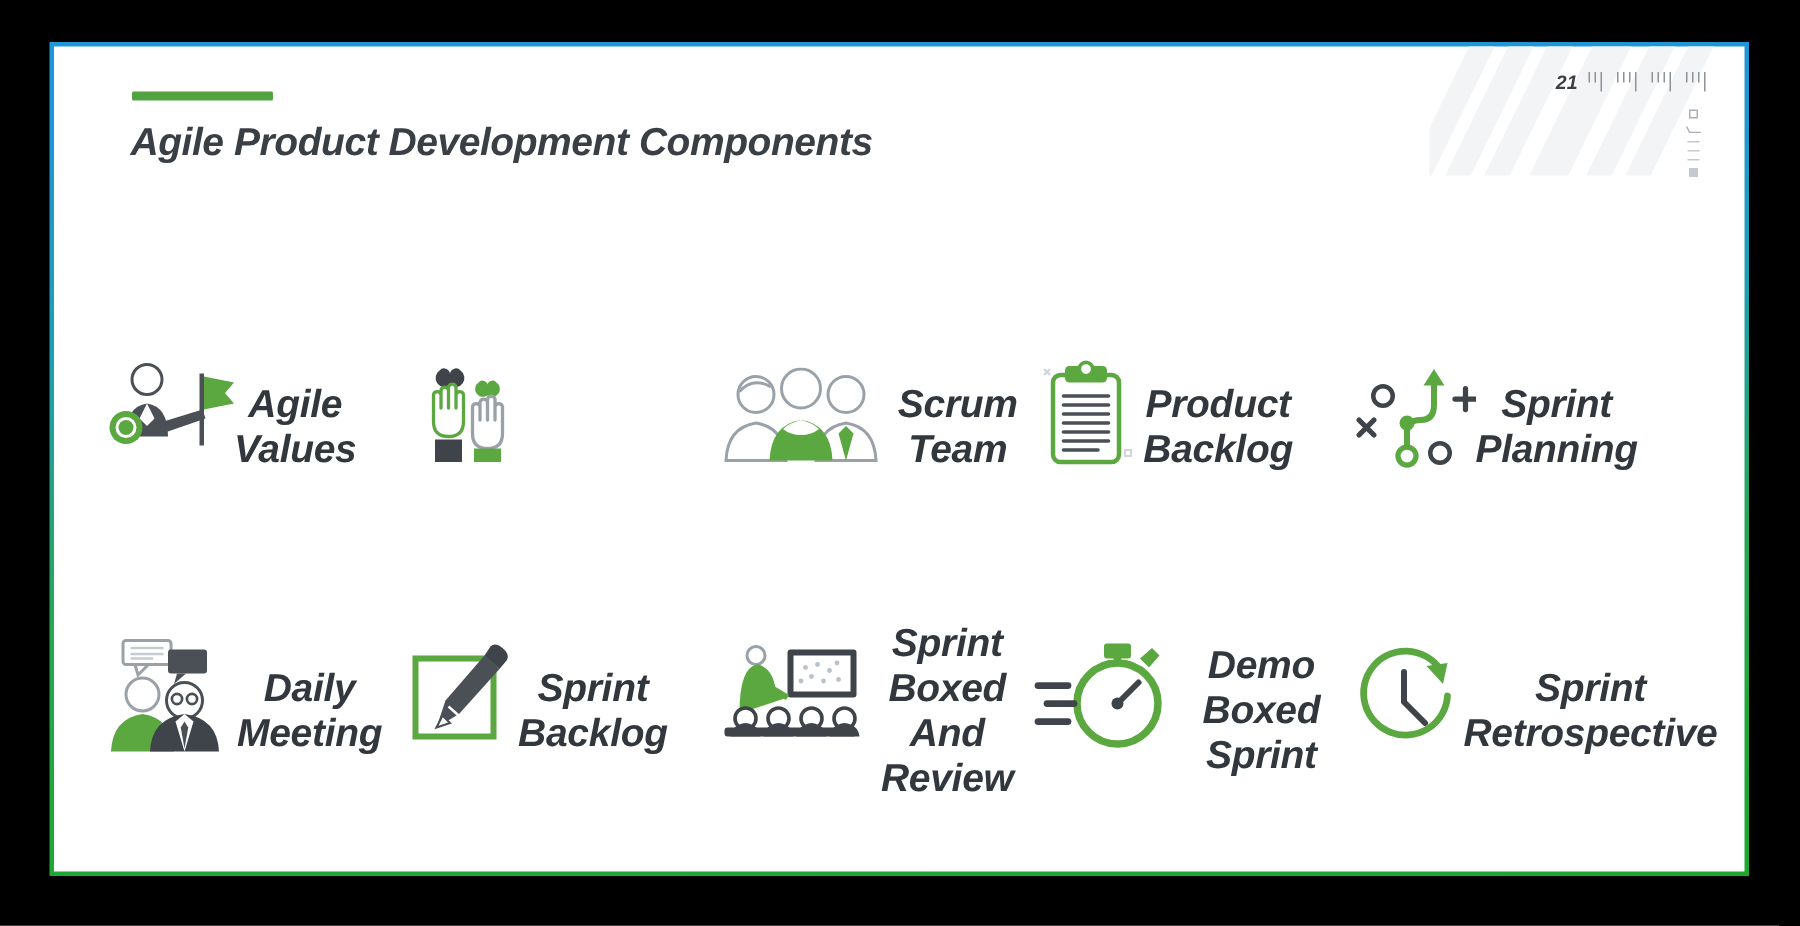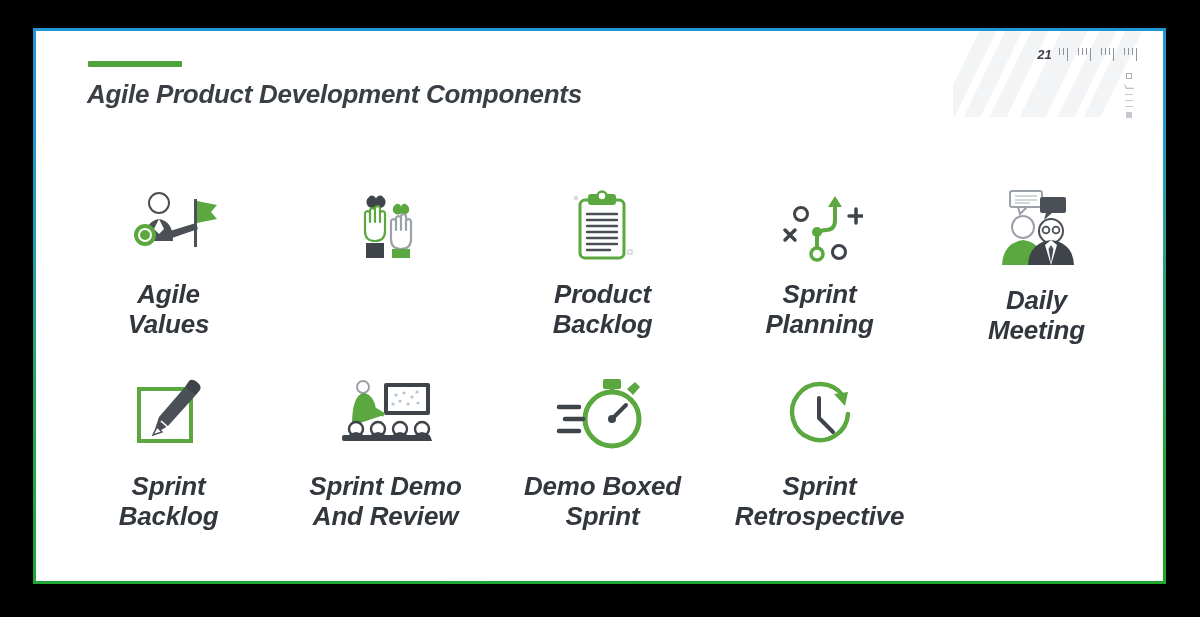--- a/index.html
+++ b/index.html
@@ -141,21 +141,21 @@
     position: absolute;
     left: 24px;
     top: 150px;
     width: 1085px;
     display: grid;
     grid-template-columns: repeat(5, 1fr);
     grid-template-rows: 186px 186px;
   }
   .cell {
     display: flex;
-    flex-direction: column;
+    flex-direction: row;
     align-items: center;
     justify-content: flex-start;
     padding-top: 8px;
   }
   .icon-wrap {
     height: 78px;
     display: flex;
     align-items: center;
     justify-content: center;
   }
@@ -254,20 +254,36 @@
               <path d="M24 6 a4 4 0 0 1 7 3 a4 4 0 0 1 7 -3 a5 5 0 0 1 -7 10 a5 5 0 0 1 -7 -10 z" fill="#3f444a"></path>
               <path d="M50 14 a3.4 3.4 0 0 1 6 2.6 a3.4 3.4 0 0 1 6 -2.6 a4.3 4.3 0 0 1 -6 8.6 a4.3 4.3 0 0 1 -6 -8.6 z" fill="#5aa83f"></path>
               <path d="M20 34 v-12 a2.6 2.6 0 0 1 5 0 v9 v-12 a2.6 2.6 0 0 1 5 0 v12 v-14 a2.6 2.6 0 0 1 5 0 v14 v-9 a2.6 2.6 0 0 1 5 0 v18 q0 10 -10 10 q-10 0 -10 -10 z" fill="#ffffff" stroke="#5aa83f" stroke-width="2.2" stroke-linejoin="round"></path>
               <rect x="21" y="52" width="18" height="15" fill="#3f444a"></rect>
               <path d="M46 42 v-12 a2.6 2.6 0 0 1 5 0 v9 v-12 a2.6 2.6 0 0 1 5 0 v12 v-14 a2.6 2.6 0 0 1 5 0 v14 v-9 a2.6 2.6 0 0 1 5 0 v18 q0 10 -10 10 q-10 0 -10 -10 z" fill="#ffffff" stroke="#9aa1a8" stroke-width="2.2" stroke-linejoin="round"></path>
               <rect x="47" y="58" width="18" height="9" fill="#5aa83f"></rect>
             </svg>
           </div>
         </div>
 
+        <div class="cell r1">
+          <div class="icon-wrap">
+            <svg width="110" height="66" viewBox="0 0 110 66">
+              <circle cx="25" cy="18" r="12" fill="#fff" stroke="#9aa1a8" stroke-width="2"></circle>
+              <path d="M14 16 q9 -10 21 -3" fill="none" stroke="#9aa1a8" stroke-width="2"></path>
+              <path d="M5 62 q1 -22 20 -25 q19 3 20 25 z" fill="#fff" stroke="#9aa1a8" stroke-width="2"></path>
+              <circle cx="85" cy="18" r="12" fill="#fff" stroke="#9aa1a8" stroke-width="2"></circle>
+              <path d="M65 62 q1 -22 20 -25 q19 3 20 25 z" fill="#fff" stroke="#9aa1a8" stroke-width="2"></path>
+              <path d="M85 39 l-5 5 l5 18 l5 -18 z" fill="#5aa83f"></path>
+              <circle cx="55" cy="14" r="13" fill="#fff" stroke="#9aa1a8" stroke-width="2"></circle>
+              <path d="M34 62 q1 -24 21 -27 q20 3 21 27 z" fill="#5aa83f"></path>
+              <path d="M55 35 q-8 2 -12 6 q5 4 12 4 q7 0 12 -4 q-4 -4 -12 -6 z" fill="#ffffff"></path>
+            </svg>
+          </div>
+          <div class="cell-label">Scrum Team</div>
+        </div>
 
         <div class="cell r1">
           <div class="icon-wrap">
             <svg width="74" height="76" viewBox="0 0 74 76">
               <rect x="14" y="10" width="44" height="58" rx="5" fill="#fff" stroke="#5aa83f" stroke-width="3"></rect>
               <rect x="22" y="4" width="28" height="11" rx="3" fill="#5aa83f"></rect>
               <circle cx="36" cy="6" r="4.5" fill="#fff" stroke="#5aa83f" stroke-width="2.5"></circle>
               <g stroke="#4b5057" stroke-width="2.4" stroke-linecap="round">
                 <line x1="21" y1="24" x2="51" y2="24"></line>
                 <line x1="21" y1="30" x2="51" y2="30"></line>
@@ -367,21 +383,21 @@
                 <path d="M8 62 q1 -8 10 -9 q9 1 10 9 z" fill="#3f444a"></path>
                 <circle cx="40" cy="50" r="7" fill="#fff" stroke="#3f444a" stroke-width="2.4"></circle>
                 <path d="M30 62 q1 -8 10 -9 q9 1 10 9 z" fill="#3f444a"></path>
                 <circle cx="62" cy="50" r="7" fill="#fff" stroke="#3f444a" stroke-width="2.4"></circle>
                 <path d="M52 62 q1 -8 10 -9 q9 1 10 9 z" fill="#3f444a"></path>
                 <circle cx="84" cy="50" r="7" fill="#fff" stroke="#3f444a" stroke-width="2.4"></circle>
                 <path d="M74 62 q1 -8 10 -9 q9 1 10 9 z" fill="#3f444a"></path>
               </g>
             </svg>
           </div>
-          <div class="cell-label">Sprint Demo
+          <div class="cell-label">Sprint Boxed
 And Review</div>
         </div>
 
         <div class="cell r2">
           <div class="icon-wrap">
             <svg width="96" height="74" viewBox="0 0 96 74">
               <rect x="48" y="2" width="18" height="10" rx="2" fill="#5aa83f"></rect>
               <path d="M72 12 l8 -7 l5 5 l-7 8 z" fill="#5aa83f"></path>
               <circle cx="57" cy="42" r="27" fill="none" stroke="#5aa83f" stroke-width="5"></circle>
               <path d="M57 10 v6" stroke="#5aa83f" stroke-width="5"></path>

